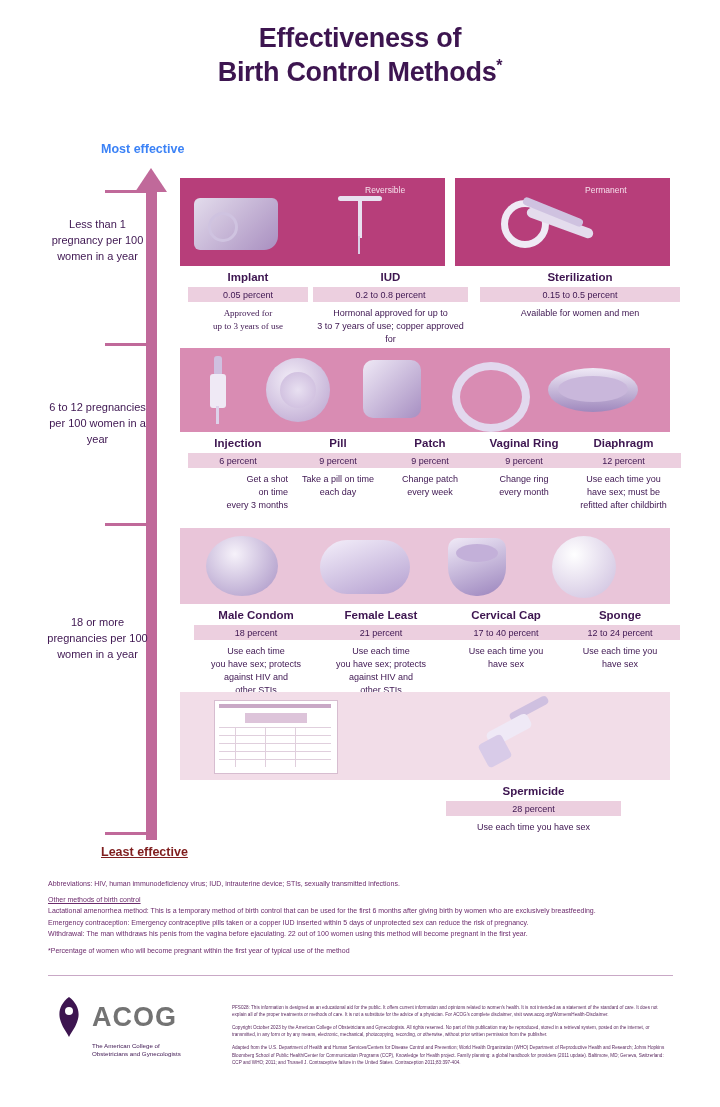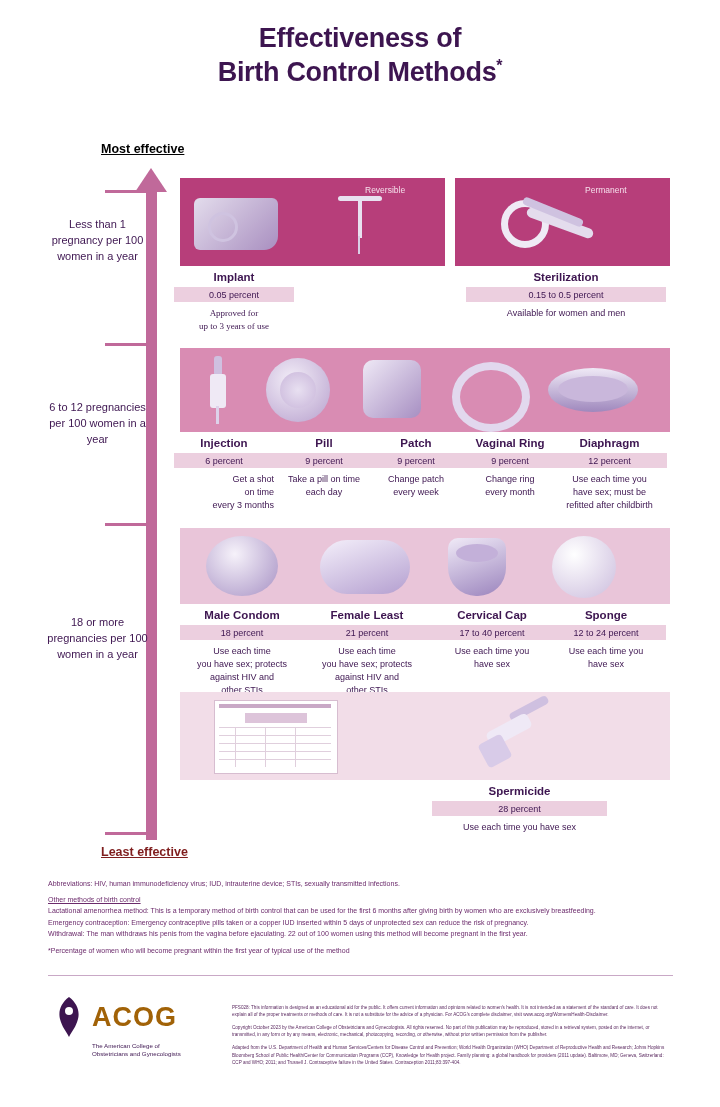--- a/index.html
+++ b/index.html
@@ -17,21 +17,21 @@
     font-weight:bold;
     font-size:27px;
     line-height:1.25;
     padding-top:22px;
     letter-spacing:-0.3px;
   }
   .title sup{font-size:16px;vertical-align:super;}
 
   .most-eff{
     position:absolute;left:101px;top:142px;
-    font-weight:bold;font-size:12.5px;color:#000000;text-decoration:underline;
+    font-weight:bold;font-size:12.5px;color:#3b82f6;
   }
   .least-eff{
     position:absolute;left:101px;top:845px;
     font-weight:bold;font-size:12.5px;color:#7f1d1d;text-decoration:underline;
   }
 
   
   .arrow-shaft{
     position:absolute;left:146px;top:188px;width:11px;height:652px;
     background:#c0699a;
@@ -46,21 +46,21 @@
   .tick{
     position:absolute;left:105px;width:52px;height:3px;background:#c0699a;
   }
 
   .row-label{
     position:absolute;left:45px;width:105px;
     text-align:center;font-size:11px;line-height:1.45;color:#3d1550;
   }
 
   
-  .band{position:absolute;left:174px;width:490px;}
+  .band{position:absolute;left:188px;width:490px;}
   .photo-band{position:absolute;left:180px;width:490px;}
 
   .cell-title{
     font-weight:bold;font-size:11.5px;color:#3d1550;text-align:center;
     margin-top:5px;
   }
   .pct{
     font-size:9px;color:#3d1550;text-align:center;
     background:#eccfdf;padding:2.5px 0;margin-top:4px;
   }
@@ -73,21 +73,21 @@
     position:absolute;left:48px;top:878px;width:625px;
     font-size:7px;line-height:1.65;color:#6b2a6b;
   }
   .footnotes .u{text-decoration:underline;}
 
   .divider{
     position:absolute;left:48px;top:975px;width:625px;height:1px;background:#c9a8c6;
   }
 
   .logo-block{position:absolute;left:52px;top:995px;width:170px;}
-  .logo-name{font-size:27px;font-weight:bold;color:#a16207;letter-spacing:1px;line-height:1;}
+  .logo-name{font-size:27px;font-weight:bold;color:#737373;letter-spacing:1px;line-height:1;}
   .logo-sub{font-size:6.2px;color:#3d1550;line-height:1.35;margin-top:3px;}
   .legal{
     position:absolute;left:232px;top:1004px;width:440px;
     font-size:4.6px;line-height:1.55;color:#5b2a60;
   }
   .legal p{margin:0 0 6px 0;}
 </style>
 </head>
 <body>
 
@@ -138,20 +138,27 @@
       <div style="position:absolute;left:28px;top:44px;width:2px;height:18px;background:#d9cfe6;"></div>
     </div>
   </div>
 </div>
 <div class="band" style="top:266px;height:76px;">
   <div style="position:absolute;left:0;width:120px;">
     <div class="cell-title">Implant</div>
     <div class="pct">0.05 percent</div>
     <div class="desc" style="white-space:pre-line;font-family:Liberation Serif, serif;">Approved for
 up to 3 years of use</div>
+  </div>
+  <div style="position:absolute;left:125px;width:155px;">
+    <div class="cell-title">IUD</div>
+    <div class="pct">0.2 to 0.8 percent</div>
+    <div class="desc" style="white-space:pre-line;">Hormonal approved for up to
+3 to 7 years of use; copper approved for
+up to 10 years of use</div>
   </div>
   <div style="position:absolute;left:292px;width:200px;">
     <div class="cell-title">Sterilization</div>
     <div class="pct">0.15 to 0.5 percent</div>
     <div class="desc" style="white-space:pre-line;">Available for women and men</div>
   </div>
 </div>
 
 <div class="photo-band" style="top:348px;height:84px;background:#d98cb3;">
   <div style="position:absolute;left:22px;top:8px;width:34px;height:68px;">

